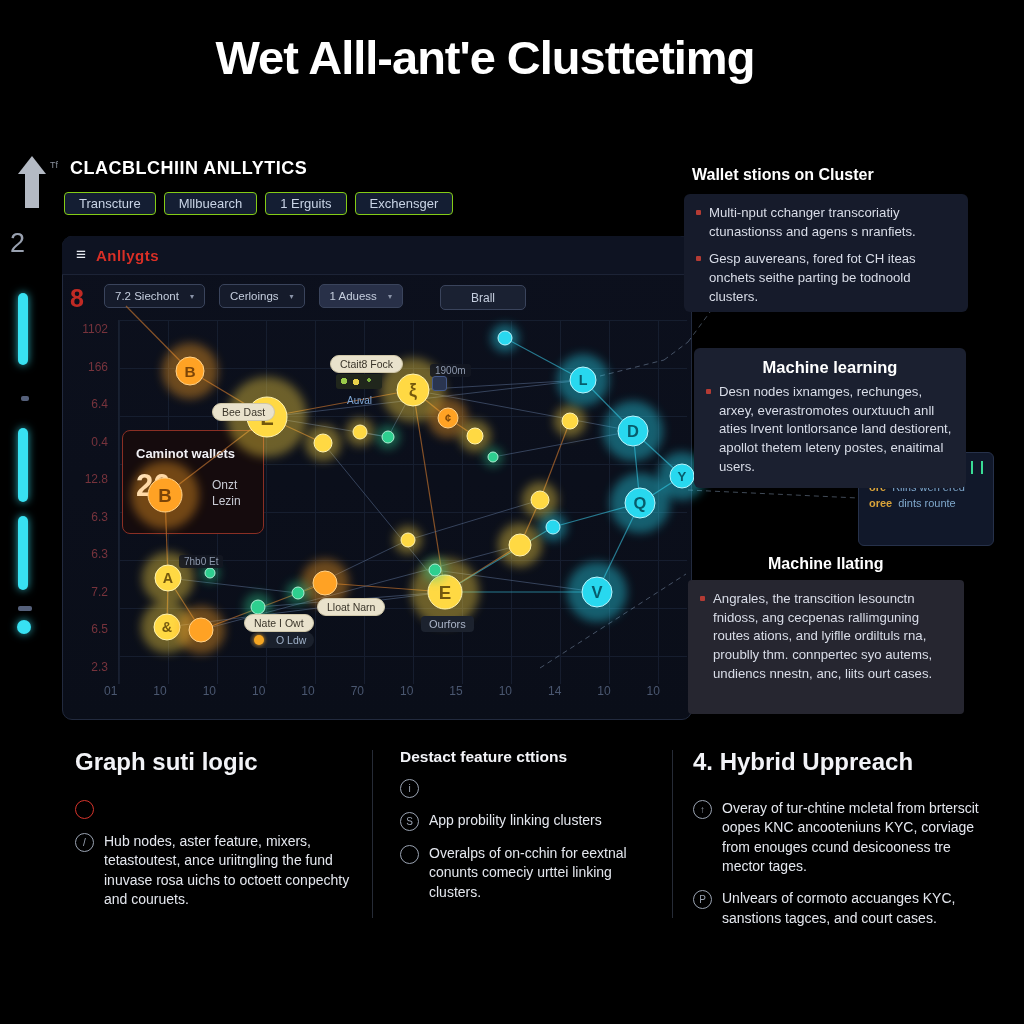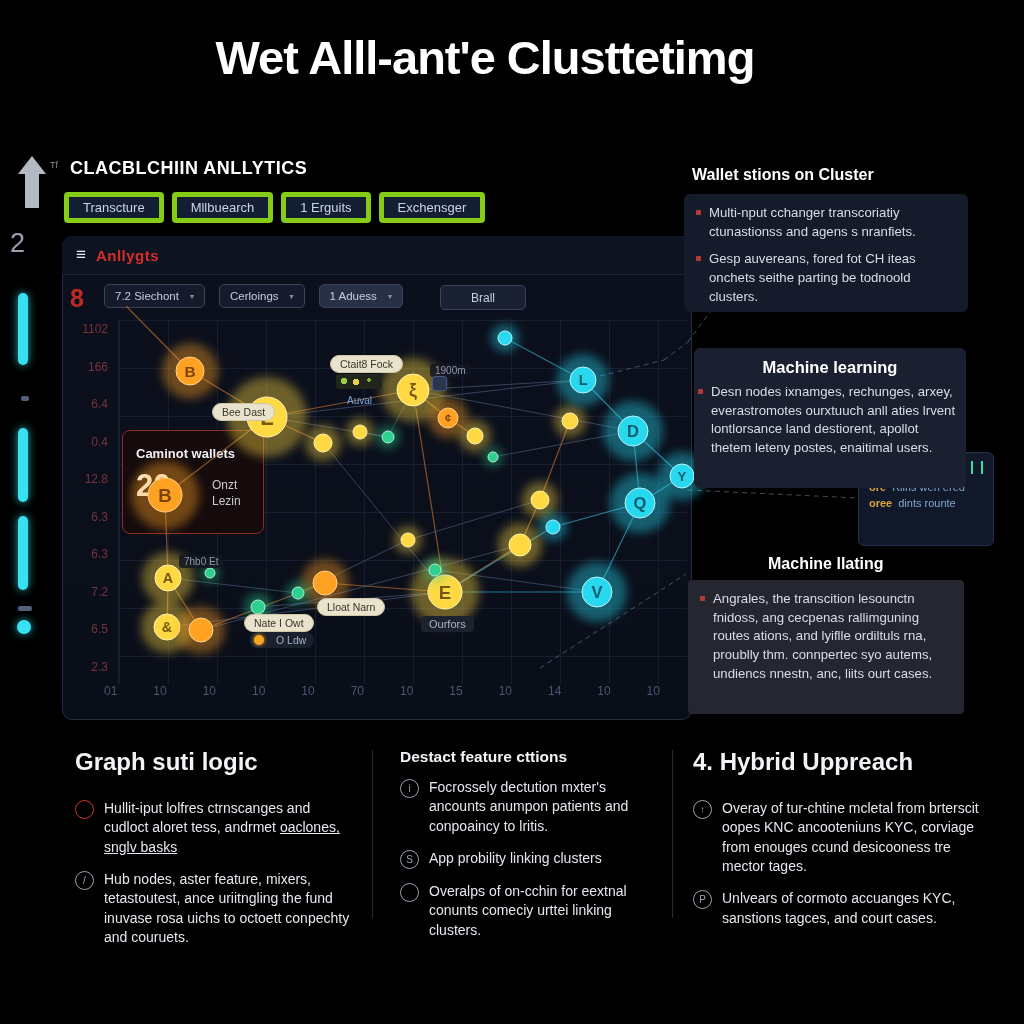--- a/index.html
+++ b/index.html
@@ -9,21 +9,21 @@
   #main-title{left:0;top:30px;width:970px;text-align:center;font-size:47px;font-weight:800;
     letter-spacing:-1px;color:#fff;}
   
   #up-arrow{left:16px;top:156px;width:34px;height:56px;}
   #up-arrow .tri{position:absolute;left:2px;top:0;width:0;height:0;border-left:14px solid transparent;
     border-right:14px solid transparent;border-bottom:18px solid #b4bac4;}
   #up-arrow .stem{position:absolute;left:9px;top:16px;width:14px;height:36px;background:#b4bac4;}
   #arrow-tag{left:50px;top:160px;font-size:9px;color:#8b929e;}
   #brand{left:70px;top:158px;font-size:18px;font-weight:800;letter-spacing:.5px;color:#fff;}
   #tabs{left:64px;top:192px;display:flex;gap:8px;}
-  .tab{background:#141e33;border:5px solid #84cc16;border-radius:4px;color:#c9d4e6;
+  .tab{background:#141e33;border:1px solid #84cc16;border-radius:4px;color:#c9d4e6;
     font-size:13px;padding:3px 14px;white-space:nowrap;}
   
   #strip-num{left:10px;top:228px;font-size:27px;color:#99a1b0;}
   .cyanbar{left:18px;width:10px;border-radius:5px;background:#38e1f2;box-shadow:0 0 9px rgba(56,225,242,.75);}
   .graydash{background:#55607a;border-radius:2px;}
   #strip-dot{left:17px;top:620px;width:14px;height:14px;border-radius:50%;background:#38e1f2;
     box-shadow:0 0 9px rgba(56,225,242,.75);}
   
   #panel{left:62px;top:236px;width:628px;height:482px;border-radius:10px;
     background:linear-gradient(#0c101d,#0a0e19);border:1px solid #222a3e;}
@@ -71,21 +71,21 @@
   #thumb-strip{left:336px;top:374px;width:46px;height:15px;border-radius:3px;background:#20261c;
     background-image:radial-gradient(circle 3px at 8px 7px,#9acb4a 0 3px,transparent 3px),
       radial-gradient(circle 3px at 20px 8px,#e8d24a 0 3px,transparent 3px),
       radial-gradient(circle 2px at 33px 6px,#7bb23c 0 2px,transparent 2px);}
   #blue-box{left:432px;top:376px;width:13px;height:13px;background:#2a3550;border:1px solid #44598a;border-radius:3px;}
   
   .rp-title{font-weight:700;color:#fff;}
   #pa-title{left:692px;top:166px;font-size:16px;}
   #pa-box{left:684px;top:194px;width:284px;height:118px;background:#161b2b;border-radius:6px;padding:10px 12px;box-sizing:border-box;}
   #pb-box{left:694px;top:348px;width:272px;height:140px;background:#1b2030;border-radius:6px;
-    padding:6px 4px;box-sizing:border-box;z-index:3;}
+    padding:6px 12px;box-sizing:border-box;z-index:3;}
   #pb-title{text-align:center;font-size:16.5px;margin:4px 0 6px;}
   #pc-title{left:768px;top:555px;font-size:16px;}
   #pc-box{left:688px;top:580px;width:276px;height:134px;background:#262630;border-radius:4px;
     padding:10px 12px;box-sizing:border-box;}
   .bullet{display:flex;gap:8px;margin-bottom:9px;}
   .bmark{flex:0 0 5px;width:5px;height:5px;background:#b43b34;border-radius:1px;margin-top:6px;}
   .btext{font-size:13.2px;line-height:1.42;color:#d9dde8;}
   
   #legend{left:858px;top:452px;width:136px;height:94px;background:#11182a;border:1px solid #26314a;
     border-radius:6px;z-index:2;padding:28px 8px 6px 10px;box-sizing:border-box;}
@@ -444,33 +444,31 @@
   </div>
 </div>
 
 <div class="abs vdiv" style="left:372px;"></div>
 <div class="abs vdiv" style="left:672px;"></div>
 
 <div class="abs col" id="col1">
   <div class="col-h1">Graph suti logic</div>
   <div class="li">
     <span class="ico red"></span>
-    <span class="litext"><span>Hullit-iput lolfres ctrnscanges and cudloct aloret tess, andrmet </span><span class="uline">oaclones, snglv basks</span></span>
   </div>
   <div class="li">
     <span class="ico">/</span>
     <span class="litext">Hub nodes, aster feature, mixers, tetastoutest, ance uriitngling the fund inuvase rosa uichs to octoett conpechty and couruets.</span>
   </div>
 </div>
 
 <div class="abs col" id="col2">
   <div class="col-h2">Destact feature cttions</div>
   <div class="li">
     <span class="ico">i</span>
-    <span class="litext">Focrossely dectution mxter's ancounts anumpon patients and conpoaincy to lritis.</span>
   </div>
   <div class="li">
     <span class="ico">S</span>
     <span class="litext">App probility linking clusters</span>
   </div>
   <div class="li">
     <span class="ico"></span>
     <span class="litext">Overalps of on-cchin for eextnal conunts comeciy urttei linking clusters.</span>
   </div>
 </div>

